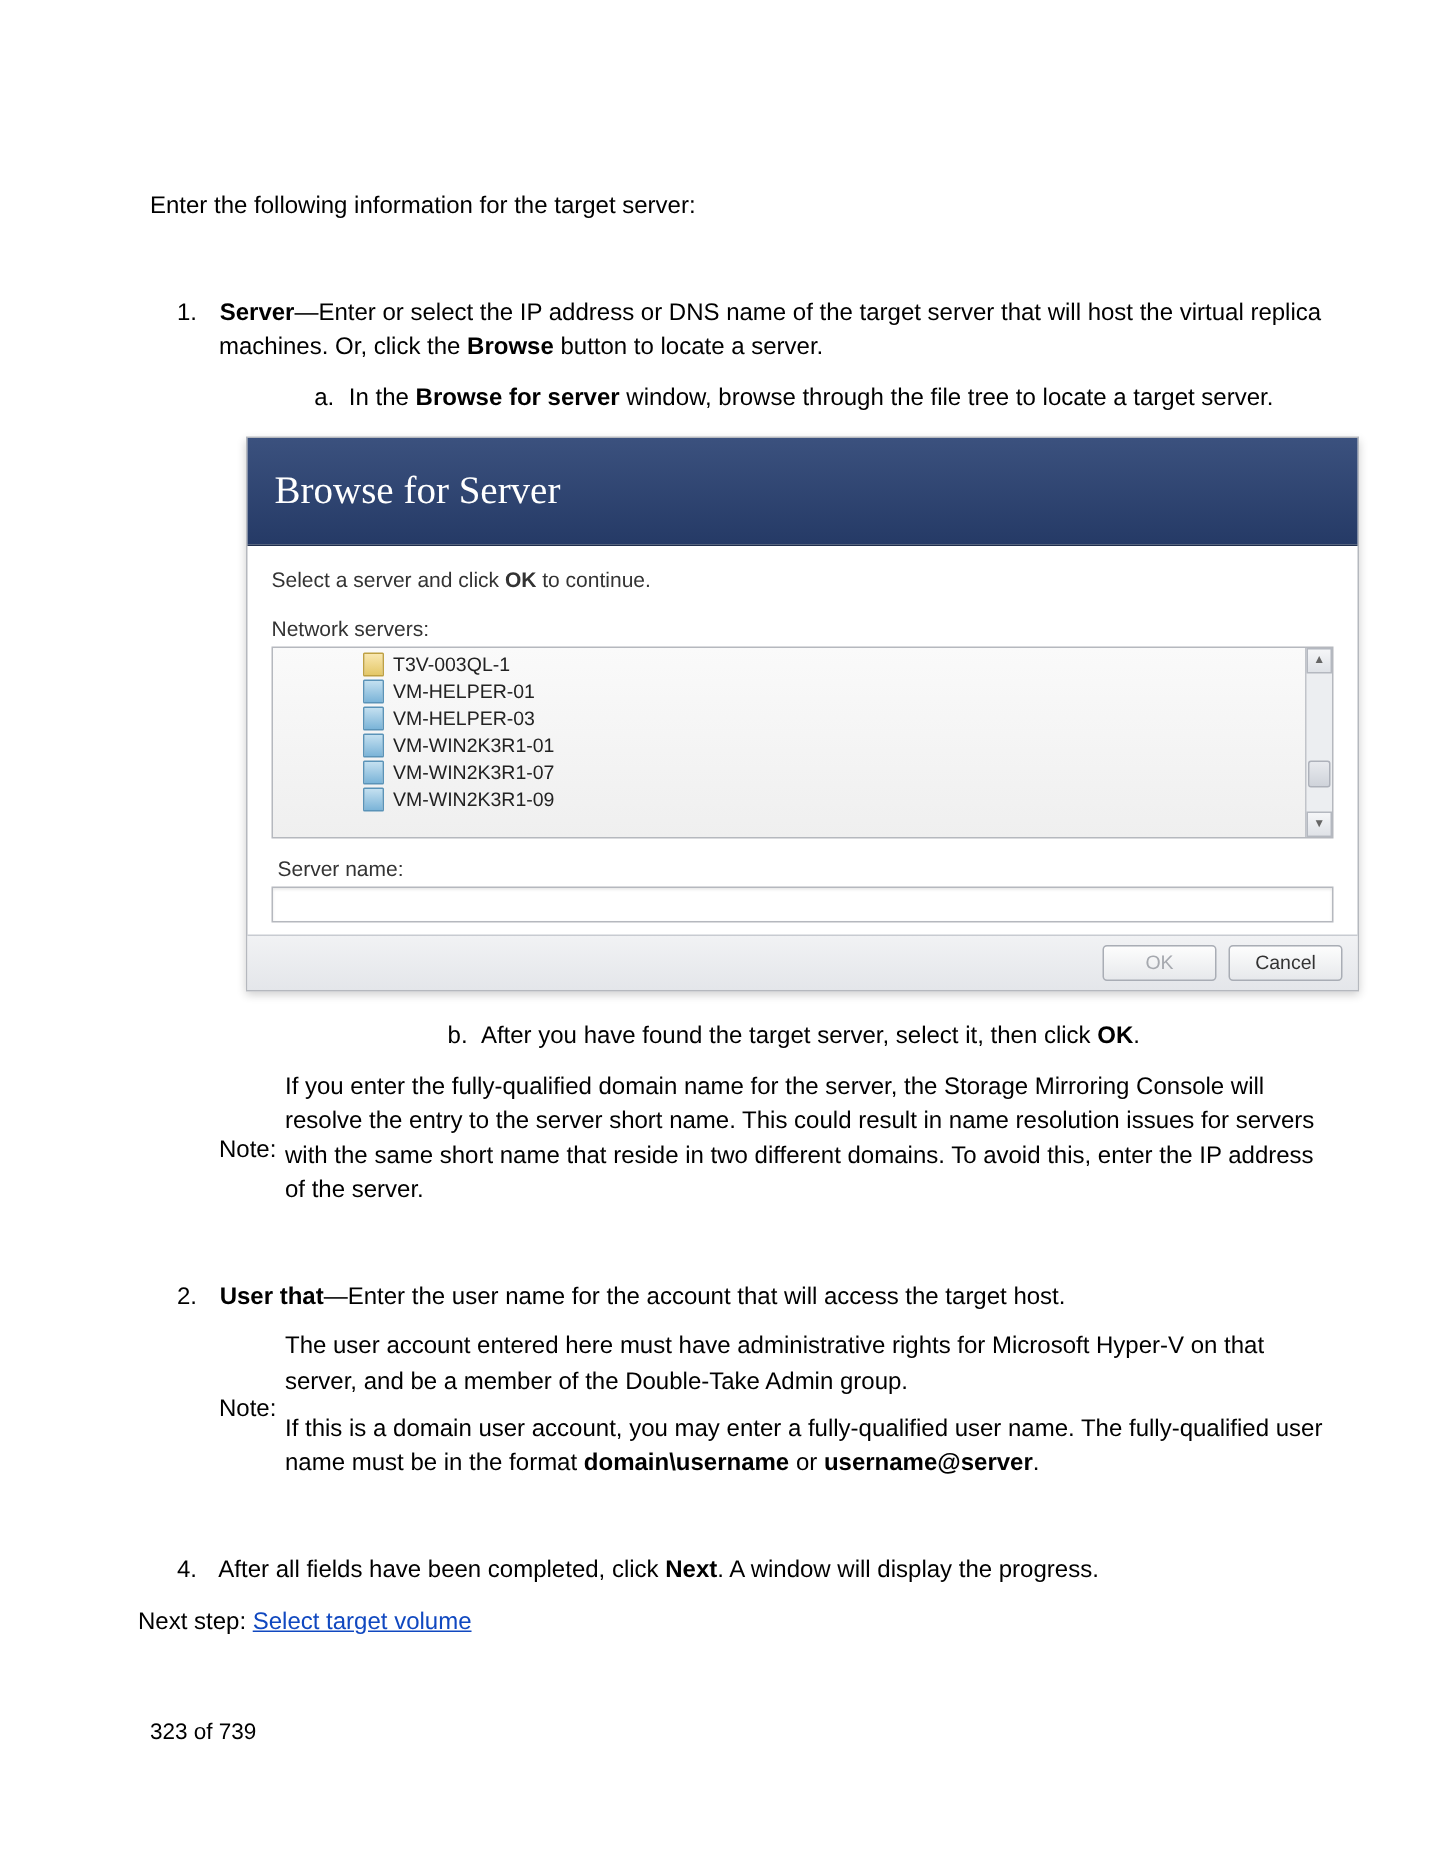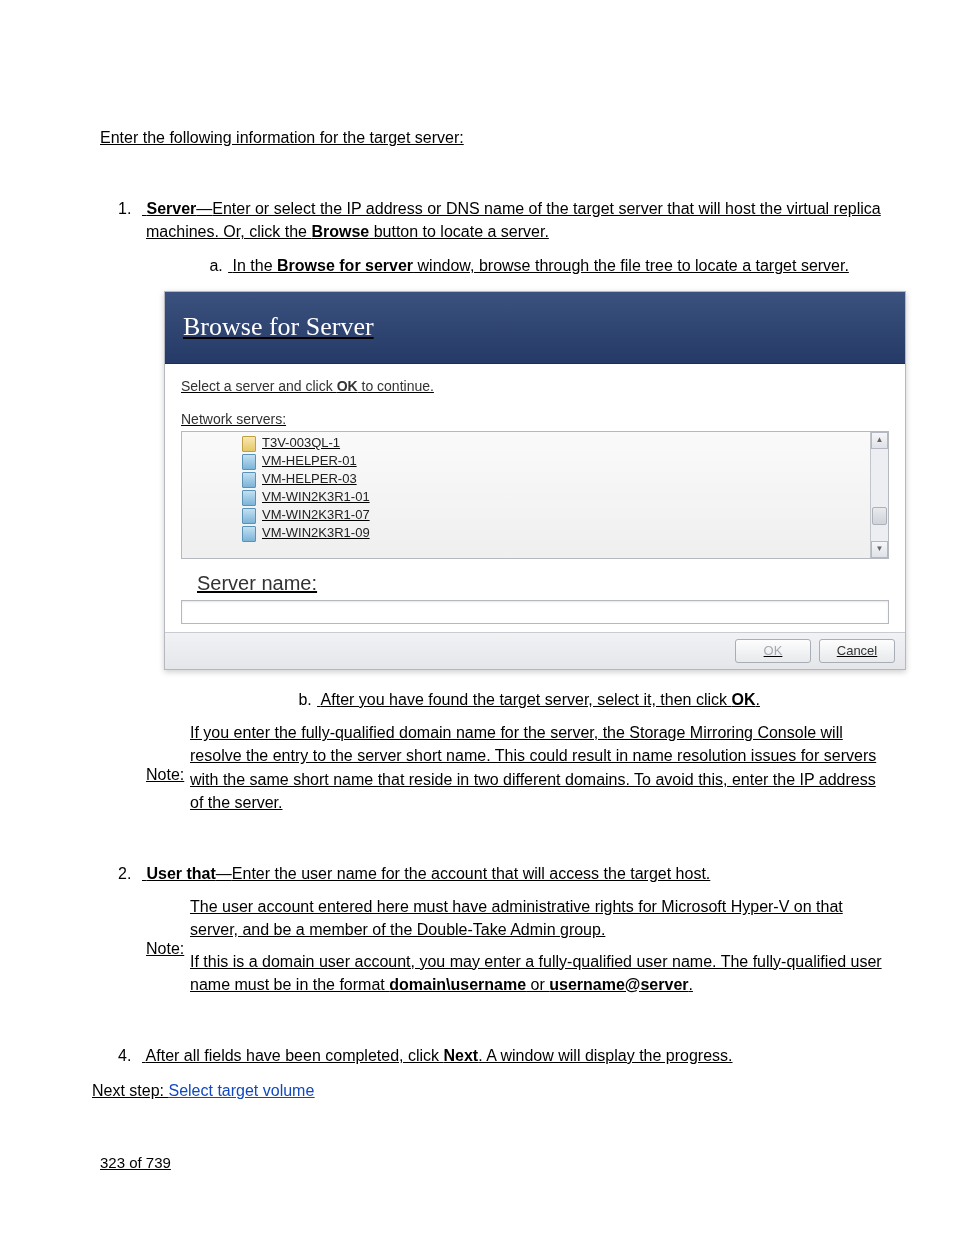--- a/index.html
+++ b/index.html
@@ -9,21 +9,20 @@
     color: #000;
     margin: 0;
     padding: 0;
     background: #fff;
   }
   .page {
     width: 954px;
     margin: 0 auto;
     padding: 110px 65px 60px 100px;
     box-sizing: border-box;
-    text-decoration: underline;
   }
   .intro { margin-bottom: 14px; }
   ol.main {
     list-style: none;
     padding-left: 46px;
     margin: 0;
   }
   .li-num {
     display: inline-block;
     width: 24px;
@@ -68,21 +67,21 @@
     border: 1px solid #b5b8be;
     background: linear-gradient(#fafafa, #efefef);
     height: 128px;
     overflow: hidden;
     position: relative;
     padding: 2px 0 0 60px;
     box-sizing: border-box;
   }
   .server-tree .row {
     display: flex;
-    align-items: flex-end;
+    align-items: center;
     font-size: 13px;
     color: #222;
     line-height: 18px;
     height: 18px;
   }
   .tree-icon {
     width: 12px;
     height: 14px;
     background: linear-gradient(#c4e0f0, #7bb4d8);
     border: 1px solid #5a93b8;
@@ -116,22 +115,22 @@
   .sb-bot { bottom: 0; }
   .sb-thumb {
     position: absolute;
     left: 1px; width: 15px; top: 75px; height: 18px;
     background: linear-gradient(#e8eaee,#cfd3da);
     border: 1px solid #adb1ba;
     border-radius: 2px;
     box-sizing: border-box;
   }
   .server-name-row {
-    padding: 6px 16px 2px 32px;
-    font-size: 20px;
+    padding: 6px 16px 2px 20px;
+    font-size: 14px;
     color: #333;
   }
   .server-name-input {
     margin: 0 16px 8px 16px;
   }
   .server-name-input .input {
     height: 22px;
     background: #fff;
     border: 1px solid #b5b8be;
     box-shadow: inset 0 1px 2px rgba(0,0,0,0.1);

